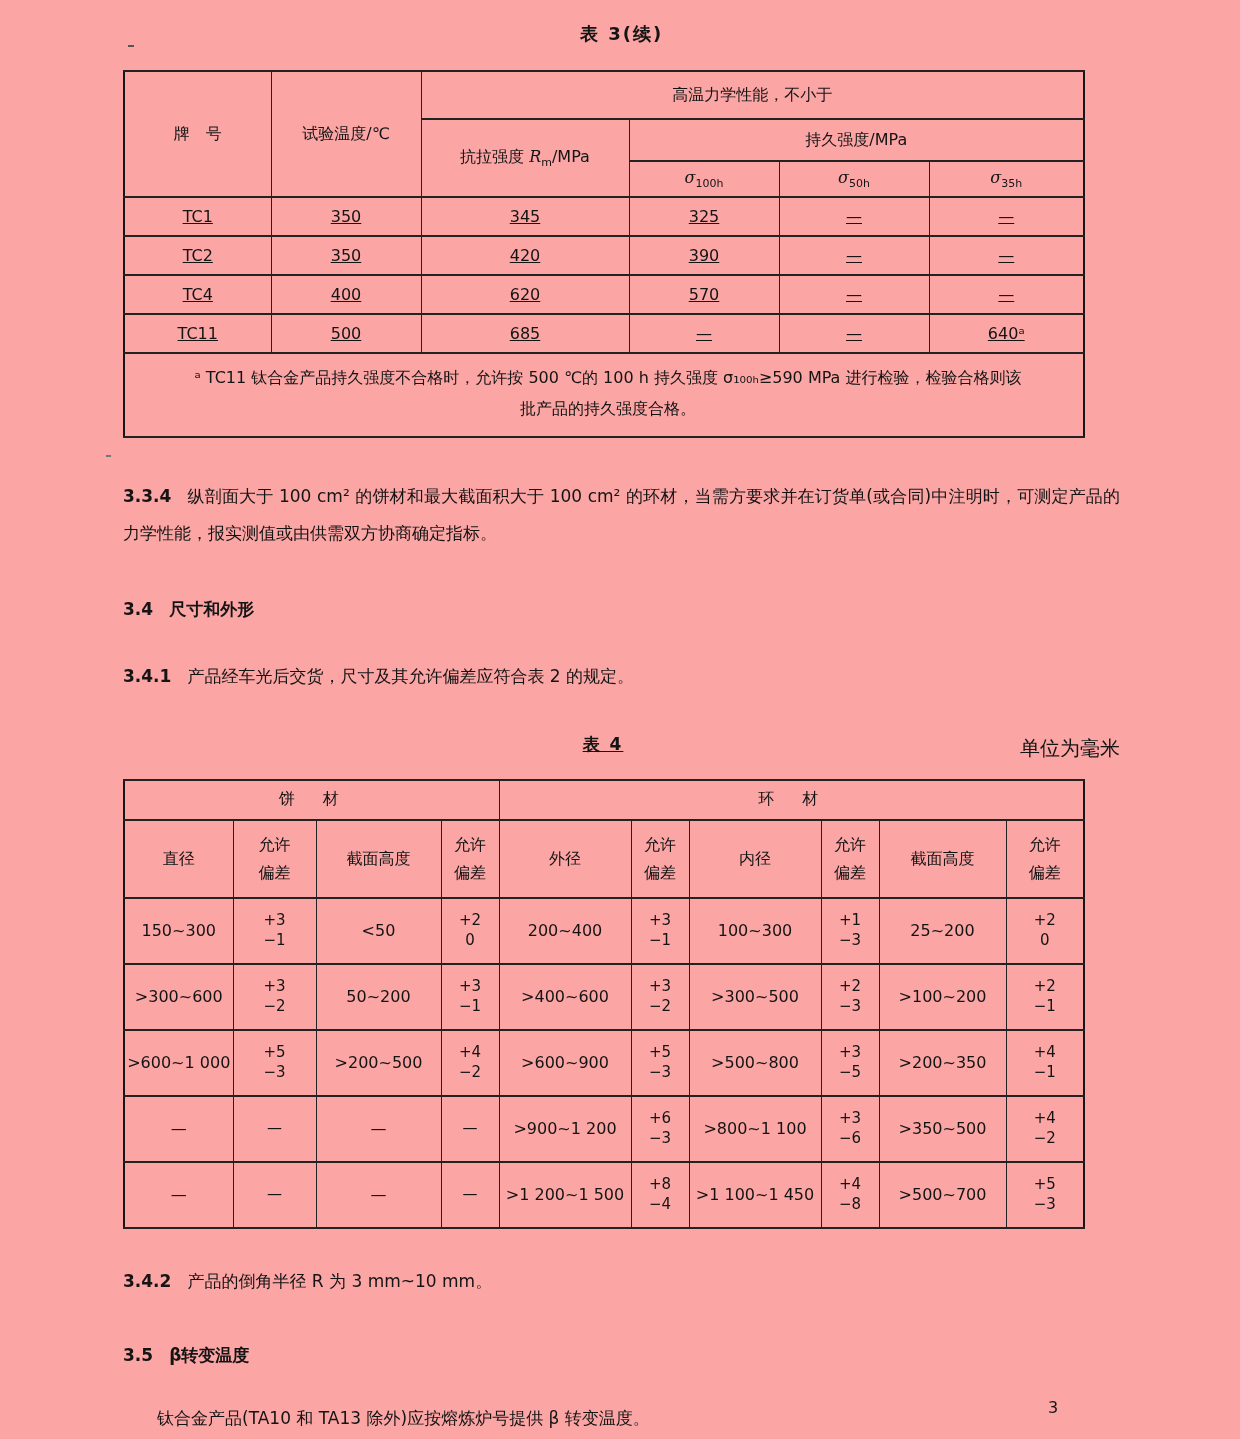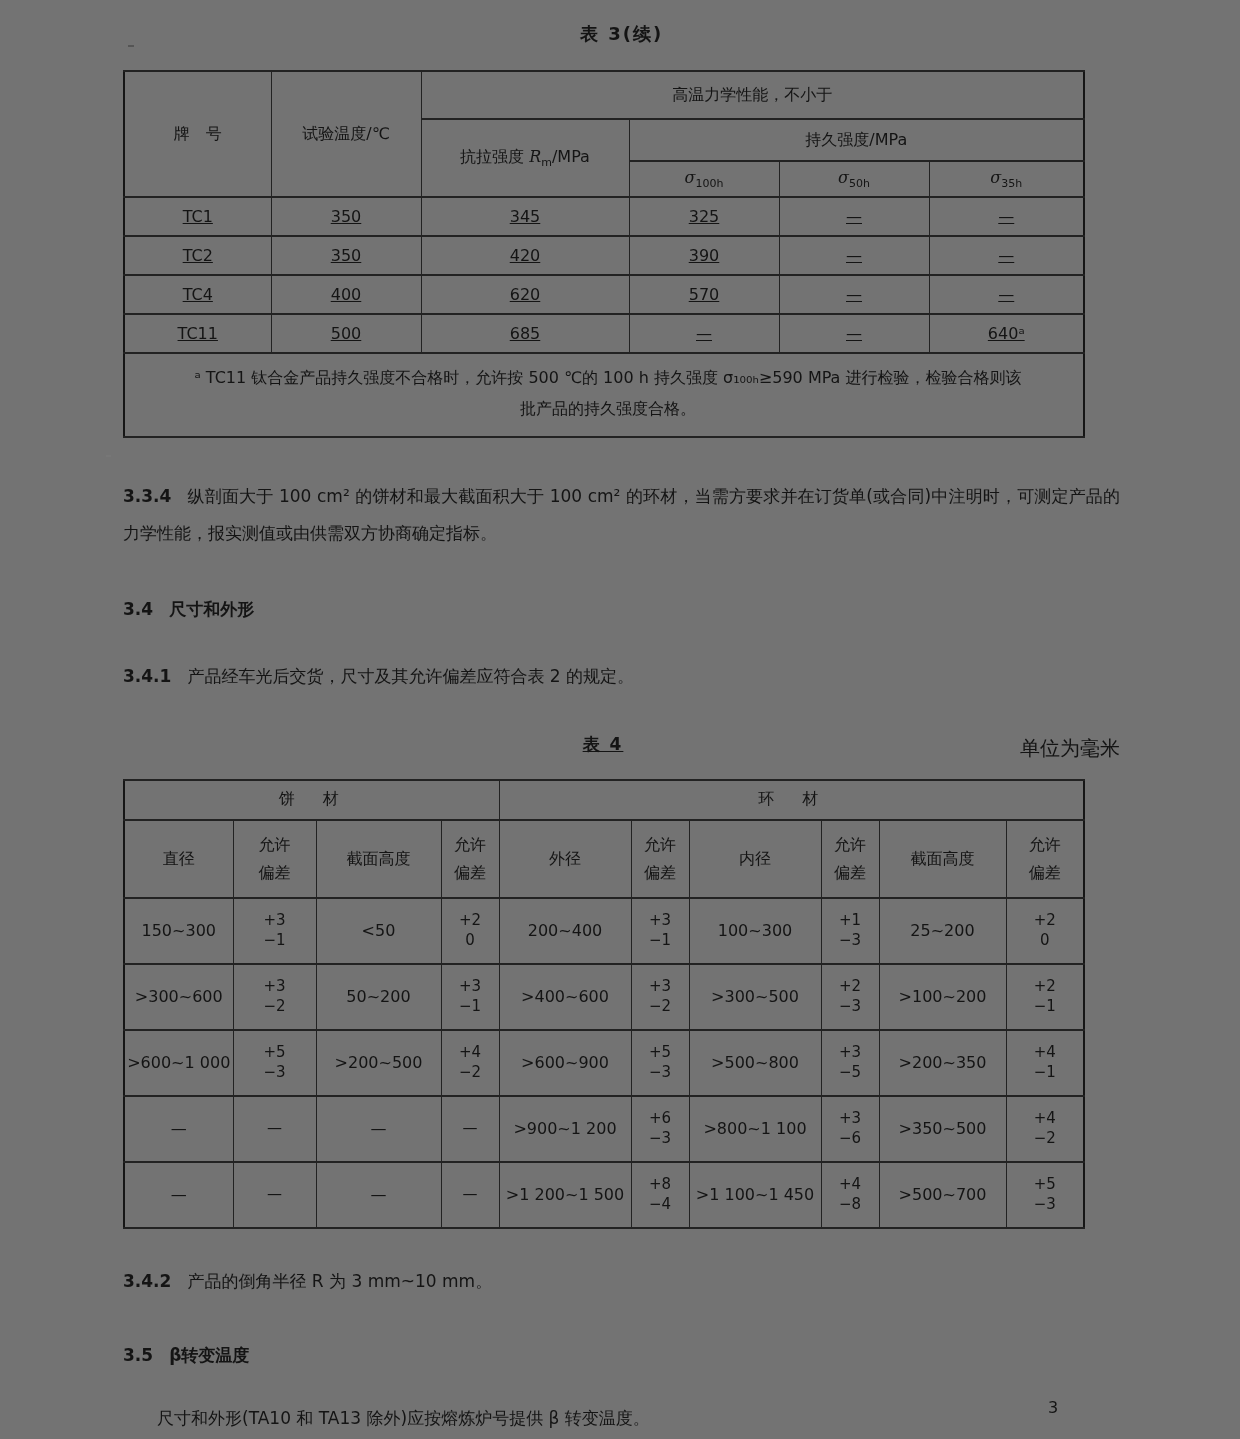--- a/index.html
+++ b/index.html
@@ -1,17 +1,17 @@
 <!DOCTYPE html>
 <html><head>
 <meta charset="utf-8">
 <style>
   html,body{margin:0;padding:0;background:#e8e8e8;}
   .page{
-    width:1240px;height:1439px;background:#737373;position:relative;
+    width:1240px;height:1439px;background:#fca5a5;position:relative;
     font-family:"DejaVu Sans",sans-serif;color:#141414;box-sizing:border-box;
     margin:0 auto;overflow:hidden;
   }
   .content{padding:0 120px 0 123px;}
   .t3-title{text-align:center;font-size:18px;font-weight:bold;padding-top:22px;margin-bottom:24px;letter-spacing:2px;}
   table{border-collapse:collapse;width:960px;table-layout:fixed;}
   .t3{border:2px solid #161616;}
   .t3 td{border:solid #222;border-width:2px 1px;text-align:center;vertical-align:middle;font-size:16px;padding:0;}
   .t3 tr.h1 td{height:46px;}
   .t3 tr.h2 td{height:40px;}
@@ -244,17 +244,17 @@
         <td class="tol">+5
 −3</td>
       </tr>
     </tbody>
       </table>
 
     <p class="sec p342"><span class="secnum">3.4.2</span><span>产品的倒角半径 R 为 3 mm~10 mm。</span></p>
 
     <p class="sechead sec h35"><span class="secnum">3.5</span><span>β转变温度</span></p>
 
-    <p class="sec p35">尺寸和外形(TA10 和 TA13 除外)应按熔炼炉号提供 β 转变温度。</p>
+    <p class="sec p35">钛合金产品(TA10 和 TA13 除外)应按熔炼炉号提供 β 转变温度。</p>
 
   </div>
   <div class="pagenum">3</div>
 </div>
 
 </body></html>

